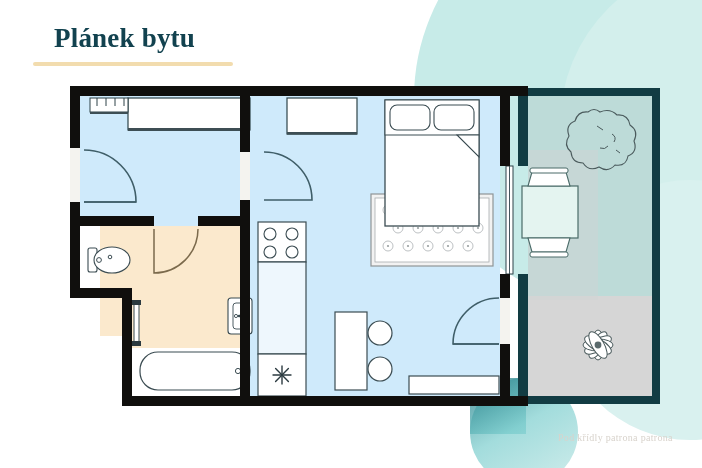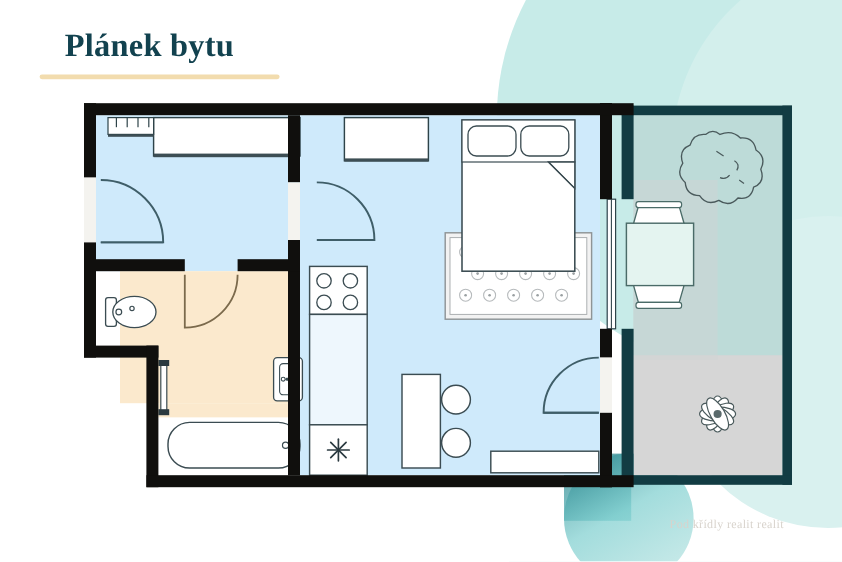--- a/index.html
+++ b/index.html
@@ -307,15 +307,15 @@
     <div class="wall-dark" style="left:518px; top:88px; width:10px; height:78px;"></div>
     <div class="wall-dark" style="left:518px; top:274px; width:10px; height:130px;"></div>
 
     <div class="wall" style="left:500px; top:86px; width:28px; height:10px;"></div>
 
     <div class="wall" style="left:500px; top:396px; width:28px; height:10px;"></div>
 
     <div class="wall" style="left:132px; top:344px; width:0px; height:0px;"></div>
   </div>
 
-  <div class="watermark">Pod křídly realit realit</div>
+  <div class="watermark">Pod křídly patrona patrona</div>
 
 </div>
 
 </body></html>

